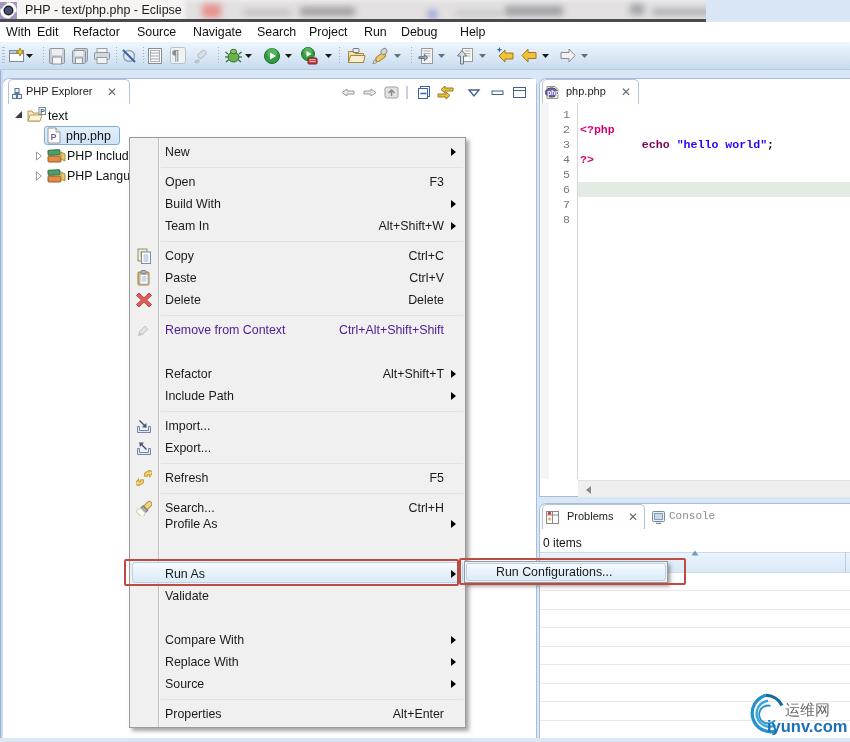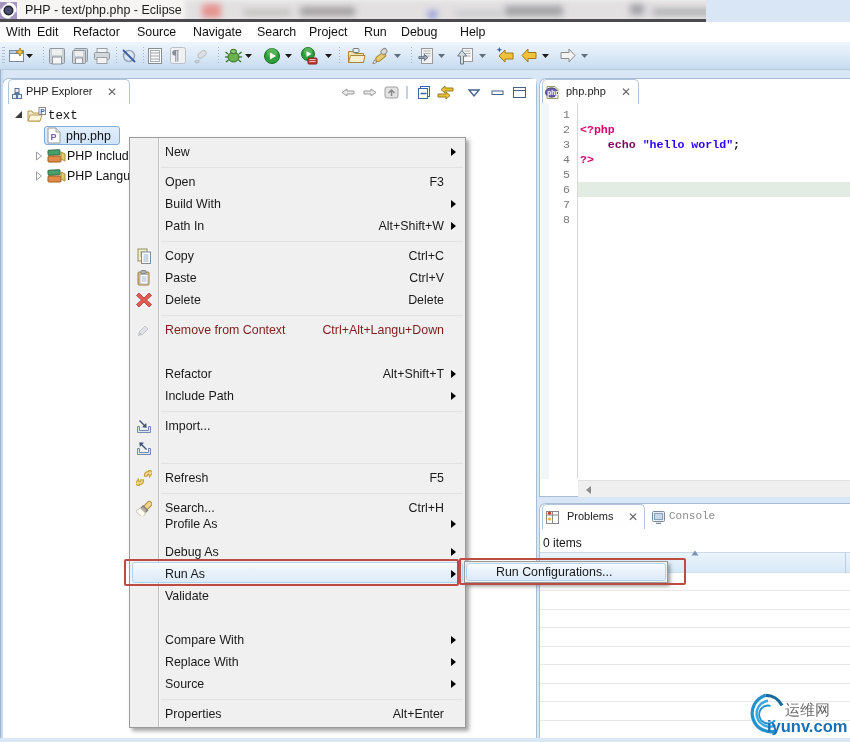--- a/index.html
+++ b/index.html
@@ -41,38 +41,38 @@
 
 .titem { position:absolute; font-size:12.4px; color:#111; }
 
 
 #gutter1 { left:1px; top:24px; width:9px; bottom:17px; background:#f4f5f6; }
 #gutter2 { left:9px; top:24px; width:29px; bottom:17px; background:#ffffff; border-right:1px solid #d8d8d8; }
 .lnum { position:absolute; left:6px; width:24px; height:15px; line-height:15px; text-align:right;
   font-family:"Liberation Mono",monospace; font-size:11.6px; color:#787878; }
 .code { position:absolute; left:40px; height:15px; line-height:15px; font-family:"Liberation Mono",monospace;
   font-size:11.6px; font-weight:bold; white-space:pre; color:#000; }
-.php { color:#d6006e; } .kw { color:#7f0055; } .str { color:#2a00ff; }
+.php { color:#d6006e; } .kw { color:#7f0055;margin-left:34px; } .str { color:#2a00ff; }
 #curline { left:38px; right:0; top:102.5px; height:15px; background:#e3ece3; }
 #hscroll { left:38px; right:-1px; bottom:-1px; height:17px; background:#efeff0; border-top:1px solid #e0e0e0; }
 
 
 #hdrband { left:0px; right:-1px; top:48px; height:21px;
   background:linear-gradient(#eaf4fc,#d8e9f7); border-top:1px solid #cdd9e6; border-bottom:1px solid #cfdeed; }
 .prow { position:absolute; left:0px; right:-1px; height:1px; background:#e8e8e8; }
 
 
 #cmenu { left:129px; top:137px; width:337px; height:591px; background:#f0f0f0;
   border:1px solid #9a9a9a; box-shadow:3px 3px 4px rgba(90,90,90,0.55); }
 #cgutterline { position:absolute; left:28px; top:0; bottom:0; width:1px; background:#c0c0c0; }
 #cgutterline2 { position:absolute; left:29px; top:0; bottom:0; width:1px; background:#f8f8f8; }
 .mi { position:absolute; left:1px; width:333px; height:22px; }
 .mi .txt { position:absolute; left:34px; top:4px; font-size:12.4px; color:#1a1a1a; }
 .mi .sc { position:absolute; right:20px; top:4px; font-size:12.4px; color:#1a1a1a; }
-.mi.dis .txt, .mi.dis .sc { color:#7f1d1d;text-align:center; }
+.mi.dis .txt, .mi.dis .sc { color:#4c1d95;text-align:center; }
 .mi .sub { position:absolute; right:8px; top:7px; width:0; height:0;
   border-top:4px solid transparent; border-bottom:4px solid transparent; border-left:5px solid #000; }
 .msep { position:absolute; left:31px; width:302px; height:1px; background:#e2e2e2; }
 .micon { position:absolute; left:6px; top:3px; width:16px; height:16px; }
 #runsel { position:absolute; left:2px; top:424px; width:331px; height:21px;
   border:1px solid #b3d3f0; border-radius:3px;
   background:linear-gradient(#f9fcfe,#e8f2fb 45%,#dcebf8); }
 
 
 #submenu { left:464px; top:561px; width:204px; height:22px; background:#f0f0f0;
@@ -326,21 +326,21 @@
 
     <svg class="abs" style="left:11px;top:31px" width="9" height="9" viewBox="0 0 9 9">
         <path d="M8 1 L8 8 L1 8 Z" fill="#3b3b3b"></path>
       </svg>
     <svg class="abs" style="left:24px;top:28px" width="19" height="17" viewBox="0 0 19 17">
       <path d="M1 4 L1 14 L13 14 L13 6 L6 6 L5 4 Z" fill="#f5e9c8" stroke="#b89a52"></path>
       <path d="M3 8 L15 8 L13 14 L1 14 Z" fill="#fdf6dd" stroke="#b89a52"></path>
       <rect x="12" y="0.5" width="6.5" height="7" fill="#fff" stroke="#888"></rect>
       <text x="13.2" y="6.5" font-size="7" font-weight="bold" fill="#4466aa" font-family="Liberation Sans">P</text>
     </svg>
-    <div class="titem" style="left:45px;top:29.5px;font-family:Liberation Mono, monospace;">text</div>
+    <div class="titem" style="left:45px;top:29.5px;">text</div>
     <div class="abs" style="left:41px;top:47px;width:76px;height:19px;border:1px solid #84aad8;border-radius:3px;background:linear-gradient(#e2eefb,#cfe4f9);"></div>
     <svg class="abs" style="left:44px;top:48px" width="14" height="17" viewBox="0 0 14 17">
       <path d="M1 1 L9 1 L13 5 L13 16 L1 16 Z" fill="#fff" stroke="#9a9a9a"></path>
       <path d="M9 1 L9 5 L13 5" fill="#e8e8e8" stroke="#9a9a9a"></path>
       <text x="3.4" y="12.5" font-size="9" font-weight="bold" fill="#7b5ea7" font-family="Liberation Sans">P</text>
     </svg>
     <div class="titem" style="left:63px;top:49.5px;">php.php</div>
     <svg class="abs" style="left:32px;top:72px" width="8" height="10" viewBox="0 0 8 10">
         <path d="M1.5 1 L6.5 5 L1.5 9 Z" fill="#fff" stroke="#9a9a9a"></path>
       </svg>
@@ -448,71 +448,70 @@
     <div class="msep" style="top:28.5px"></div>
     <div class="mi" style="top:32.5px">
         <span class="txt">Open</span>
         <span class="sc">F3</span>
       </div>
     <div class="mi" style="top:54.5px">
         <span class="txt">Build With</span>
         <span class="sub"></span>
       </div>
     <div class="mi" style="top:76.5px">
-        <span class="txt">Path In</span>
+        <span class="txt">Team In</span>
         <span class="sc">Alt+Shift+W</span>
         <span class="sub"></span>
       </div>
     <div class="msep" style="top:102.5px"></div>
     <div class="mi" style="top:106.5px">
         <span class="txt">Copy</span>
         <span class="sc">Ctrl+C</span>
       </div>
     <div class="mi" style="top:128.5px">
         <span class="txt">Paste</span>
         <span class="sc">Ctrl+V</span>
       </div>
     <div class="mi" style="top:150.5px">
         <span class="txt">Delete</span>
         <span class="sc">Delete</span>
       </div>
     <div class="msep" style="top:176.5px"></div>
     <div class="mi dis" style="top:180.5px">
         <span class="txt">Remove from Context</span>
-        <span class="sc">Ctrl+Alt+Langu+Down</span>
+        <span class="sc">Ctrl+Alt+Shift+Shift</span>
       </div>
     <div class="mi" style="top:224.5px">
         <span class="txt">Refactor</span>
         <span class="sc">Alt+Shift+T</span>
         <span class="sub"></span>
       </div>
     <div class="mi" style="top:246.5px">
         <span class="txt">Include Path</span>
         <span class="sub"></span>
       </div>
     <div class="msep" style="top:272.5px"></div>
     <div class="mi" style="top:276.5px">
         <span class="txt">Import...</span>
+      </div>
+    <div class="mi" style="top:298.5px">
+        <span class="txt">Export...</span>
       </div>
     <div class="msep" style="top:324.5px"></div>
     <div class="mi" style="top:328.5px">
         <span class="txt">Refresh</span>
         <span class="sc">F5</span>
       </div>
     <div class="msep" style="top:354.5px"></div>
     <div class="mi" style="top:358.5px">
         <span class="txt">Search...</span>
         <span class="sc">Ctrl+H</span>
       </div>
     <div class="mi" style="top:375px">
         <span class="txt">Profile As</span>
-        <span class="sub"></span>
-      </div>
-    <div class="mi" style="top:402.5px">
-        <span class="txt">Debug As</span>
         <span class="sub"></span>
       </div>
     <div class="mi" style="top:424.5px">
         <span class="txt">Run As</span>
         <span class="sub"></span>
       </div>
     <div class="mi" style="top:446.5px">
         <span class="txt">Validate</span>
       </div>
     <div class="mi" style="top:490.5px">

